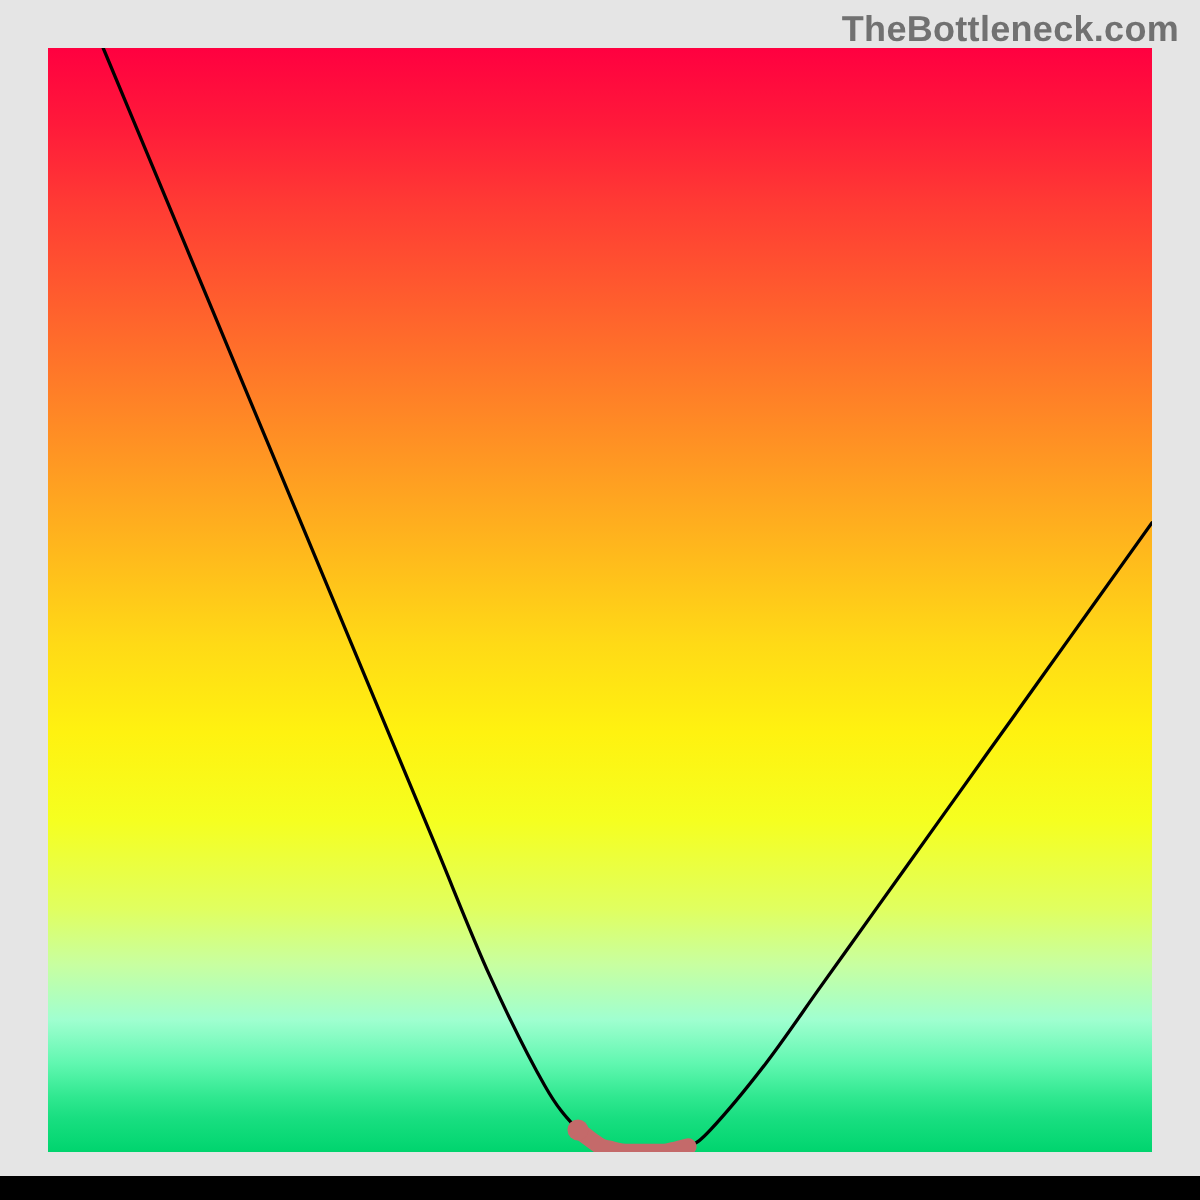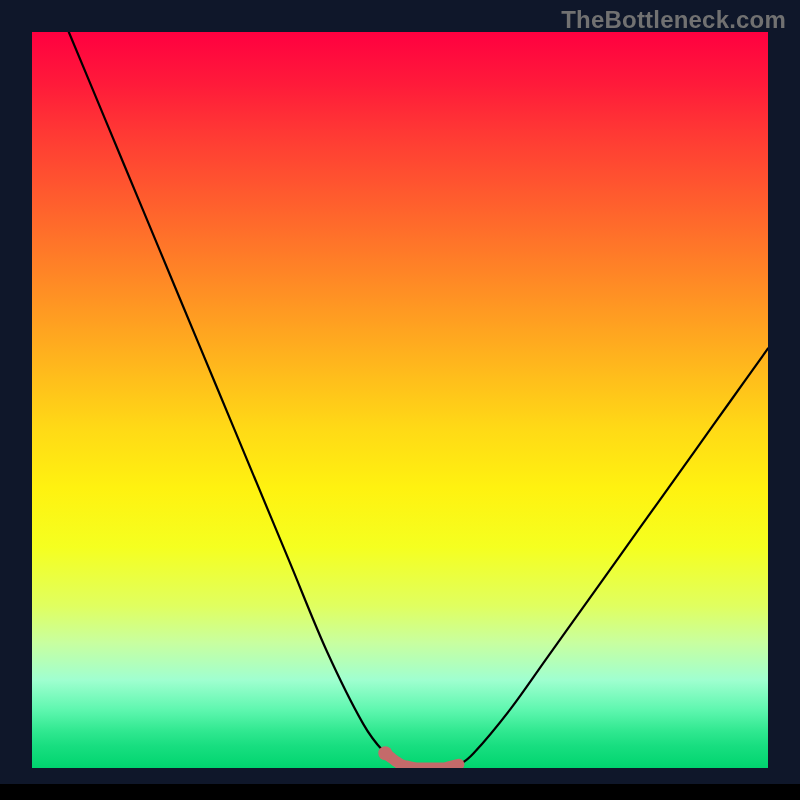--- a/index.html
+++ b/index.html
@@ -1,21 +1,21 @@
 <!DOCTYPE html>
 <html><head>
 <meta charset="utf-8">
 <style>
   * { margin: 0; padding: 0; box-sizing: border-box; }
   html, body { width: 800px; height: 800px; overflow: hidden; background: #000; }
   .frame {
     position: relative;
     width: 800px;
     height: 784px;
-    background: #0f172a;
+    background: #e5e5e5;
   }
   .watermark {
     position: absolute;
     top: 6px;
     right: 14px;
     font-family: Arial, Helvetica, sans-serif;
     font-size: 24px;
     font-weight: bold;
     color: #717171;
     letter-spacing: 0.2px;

